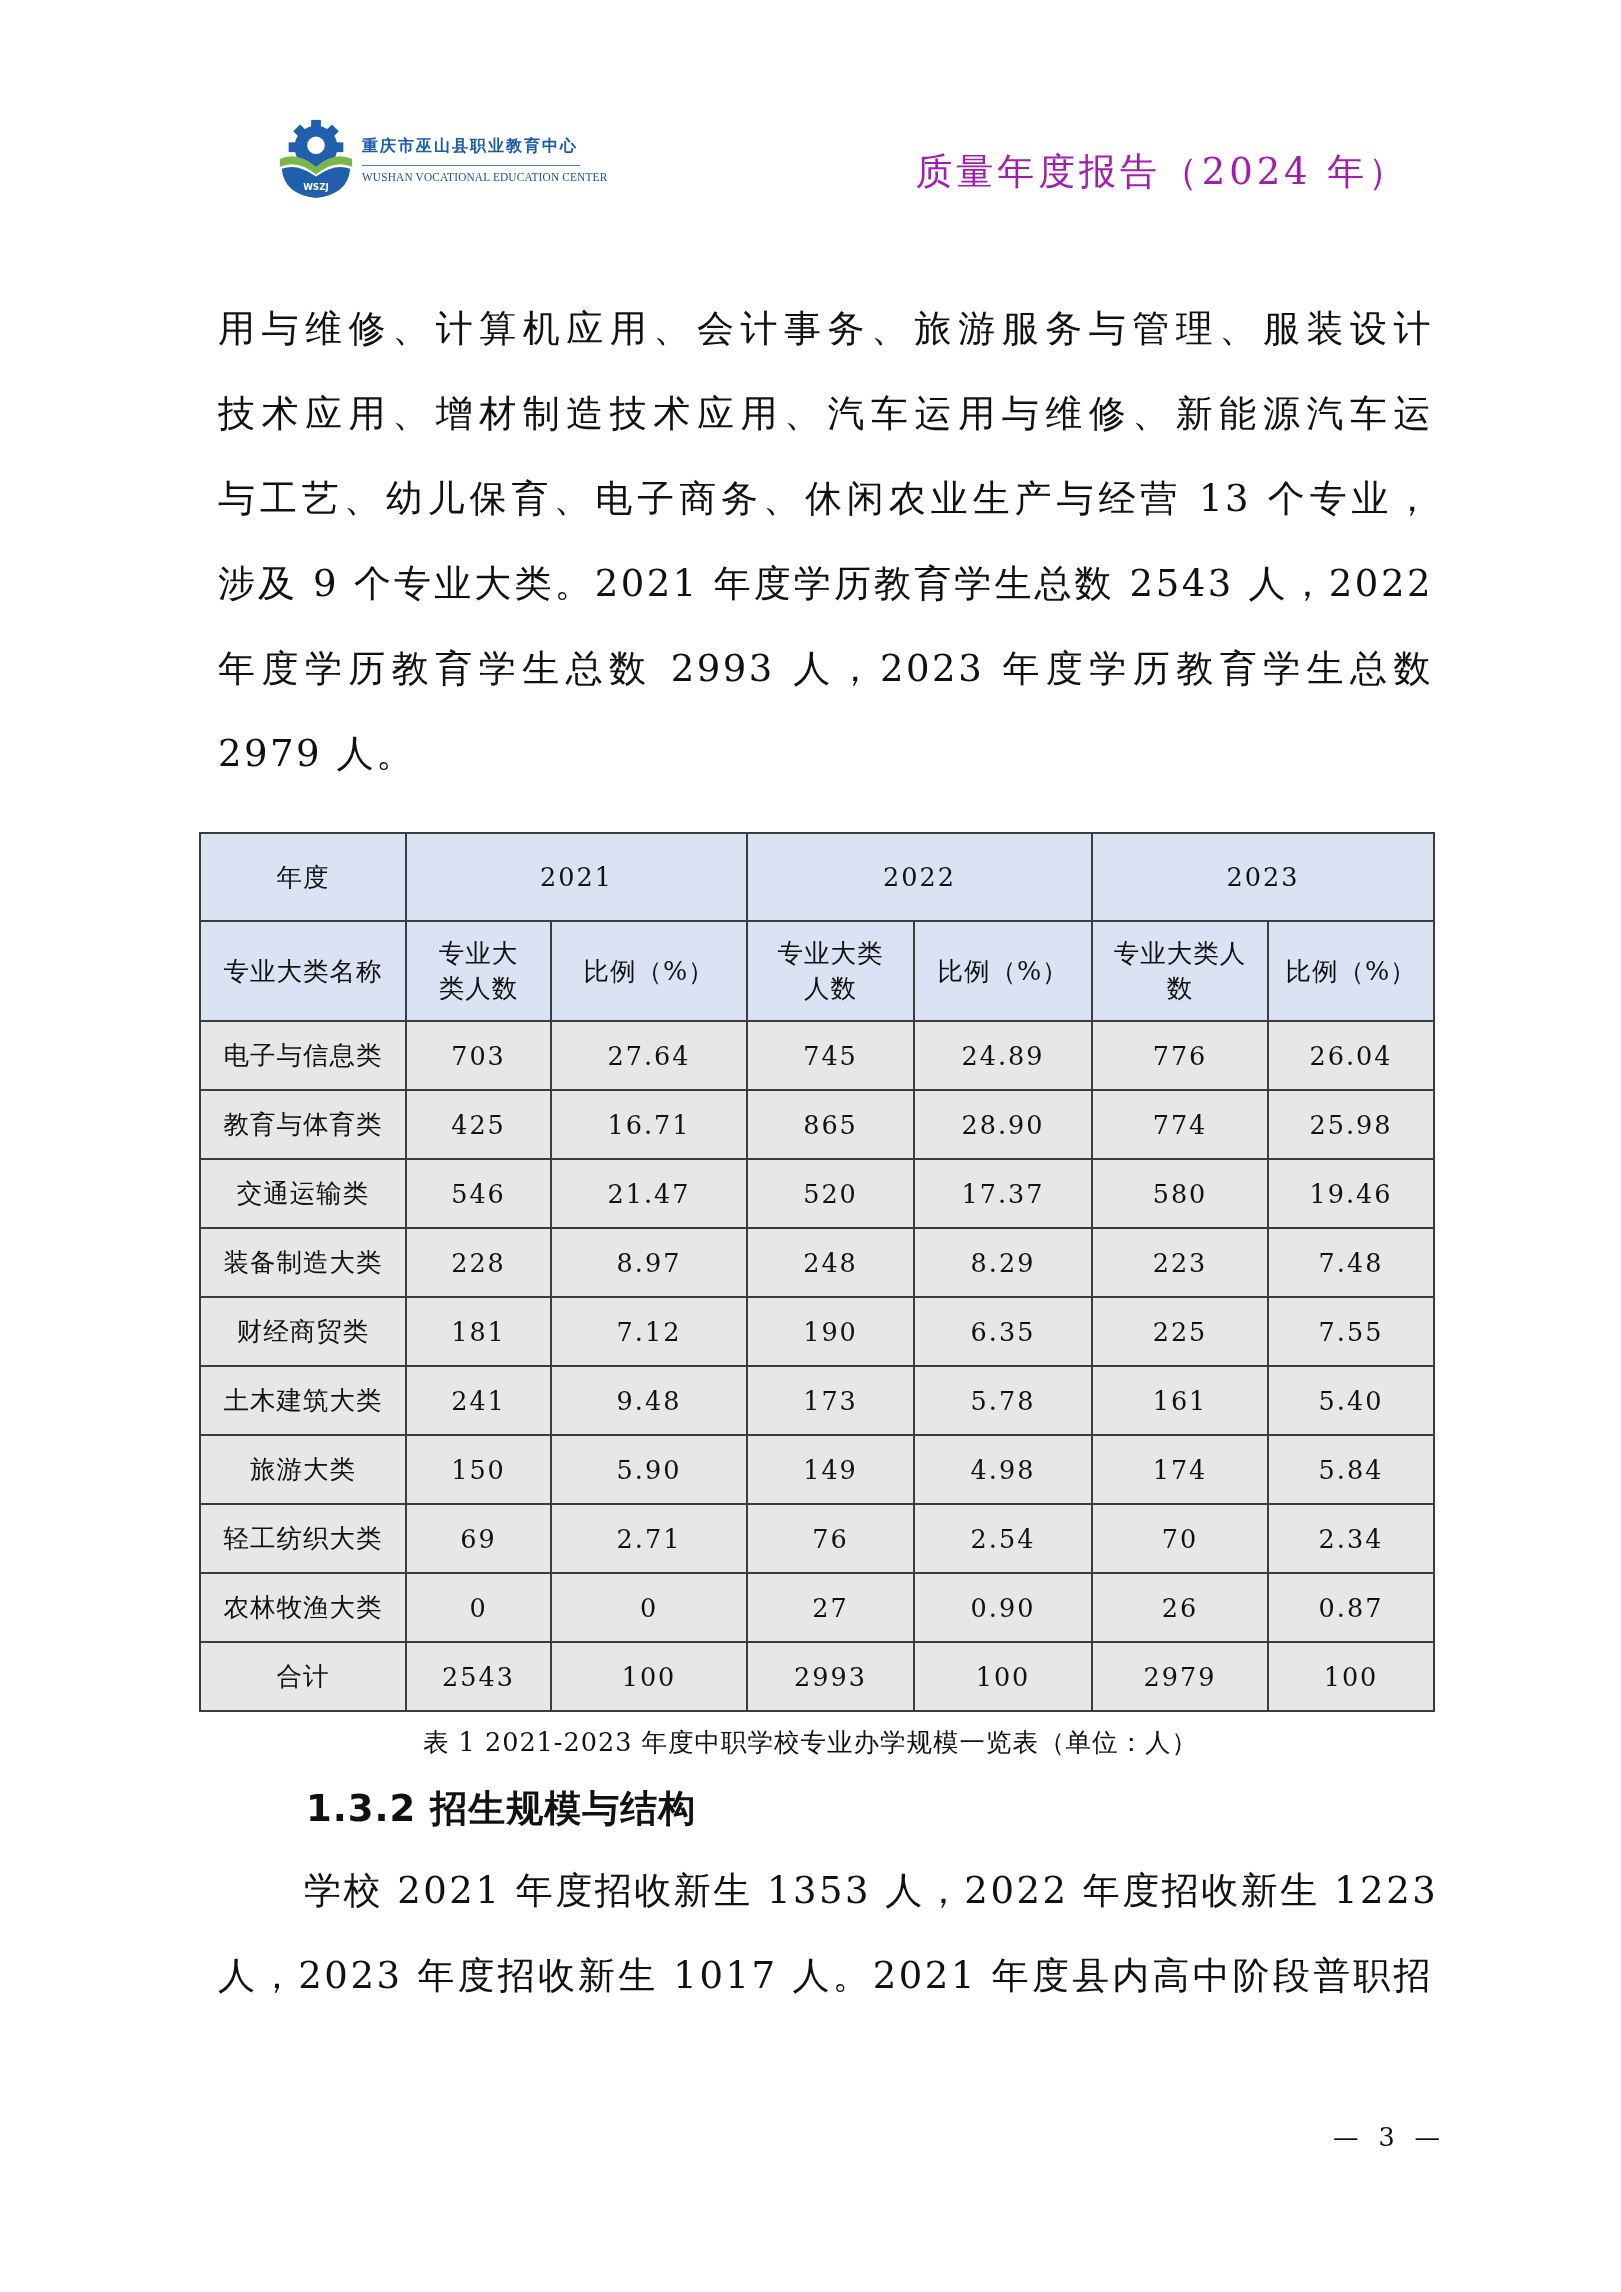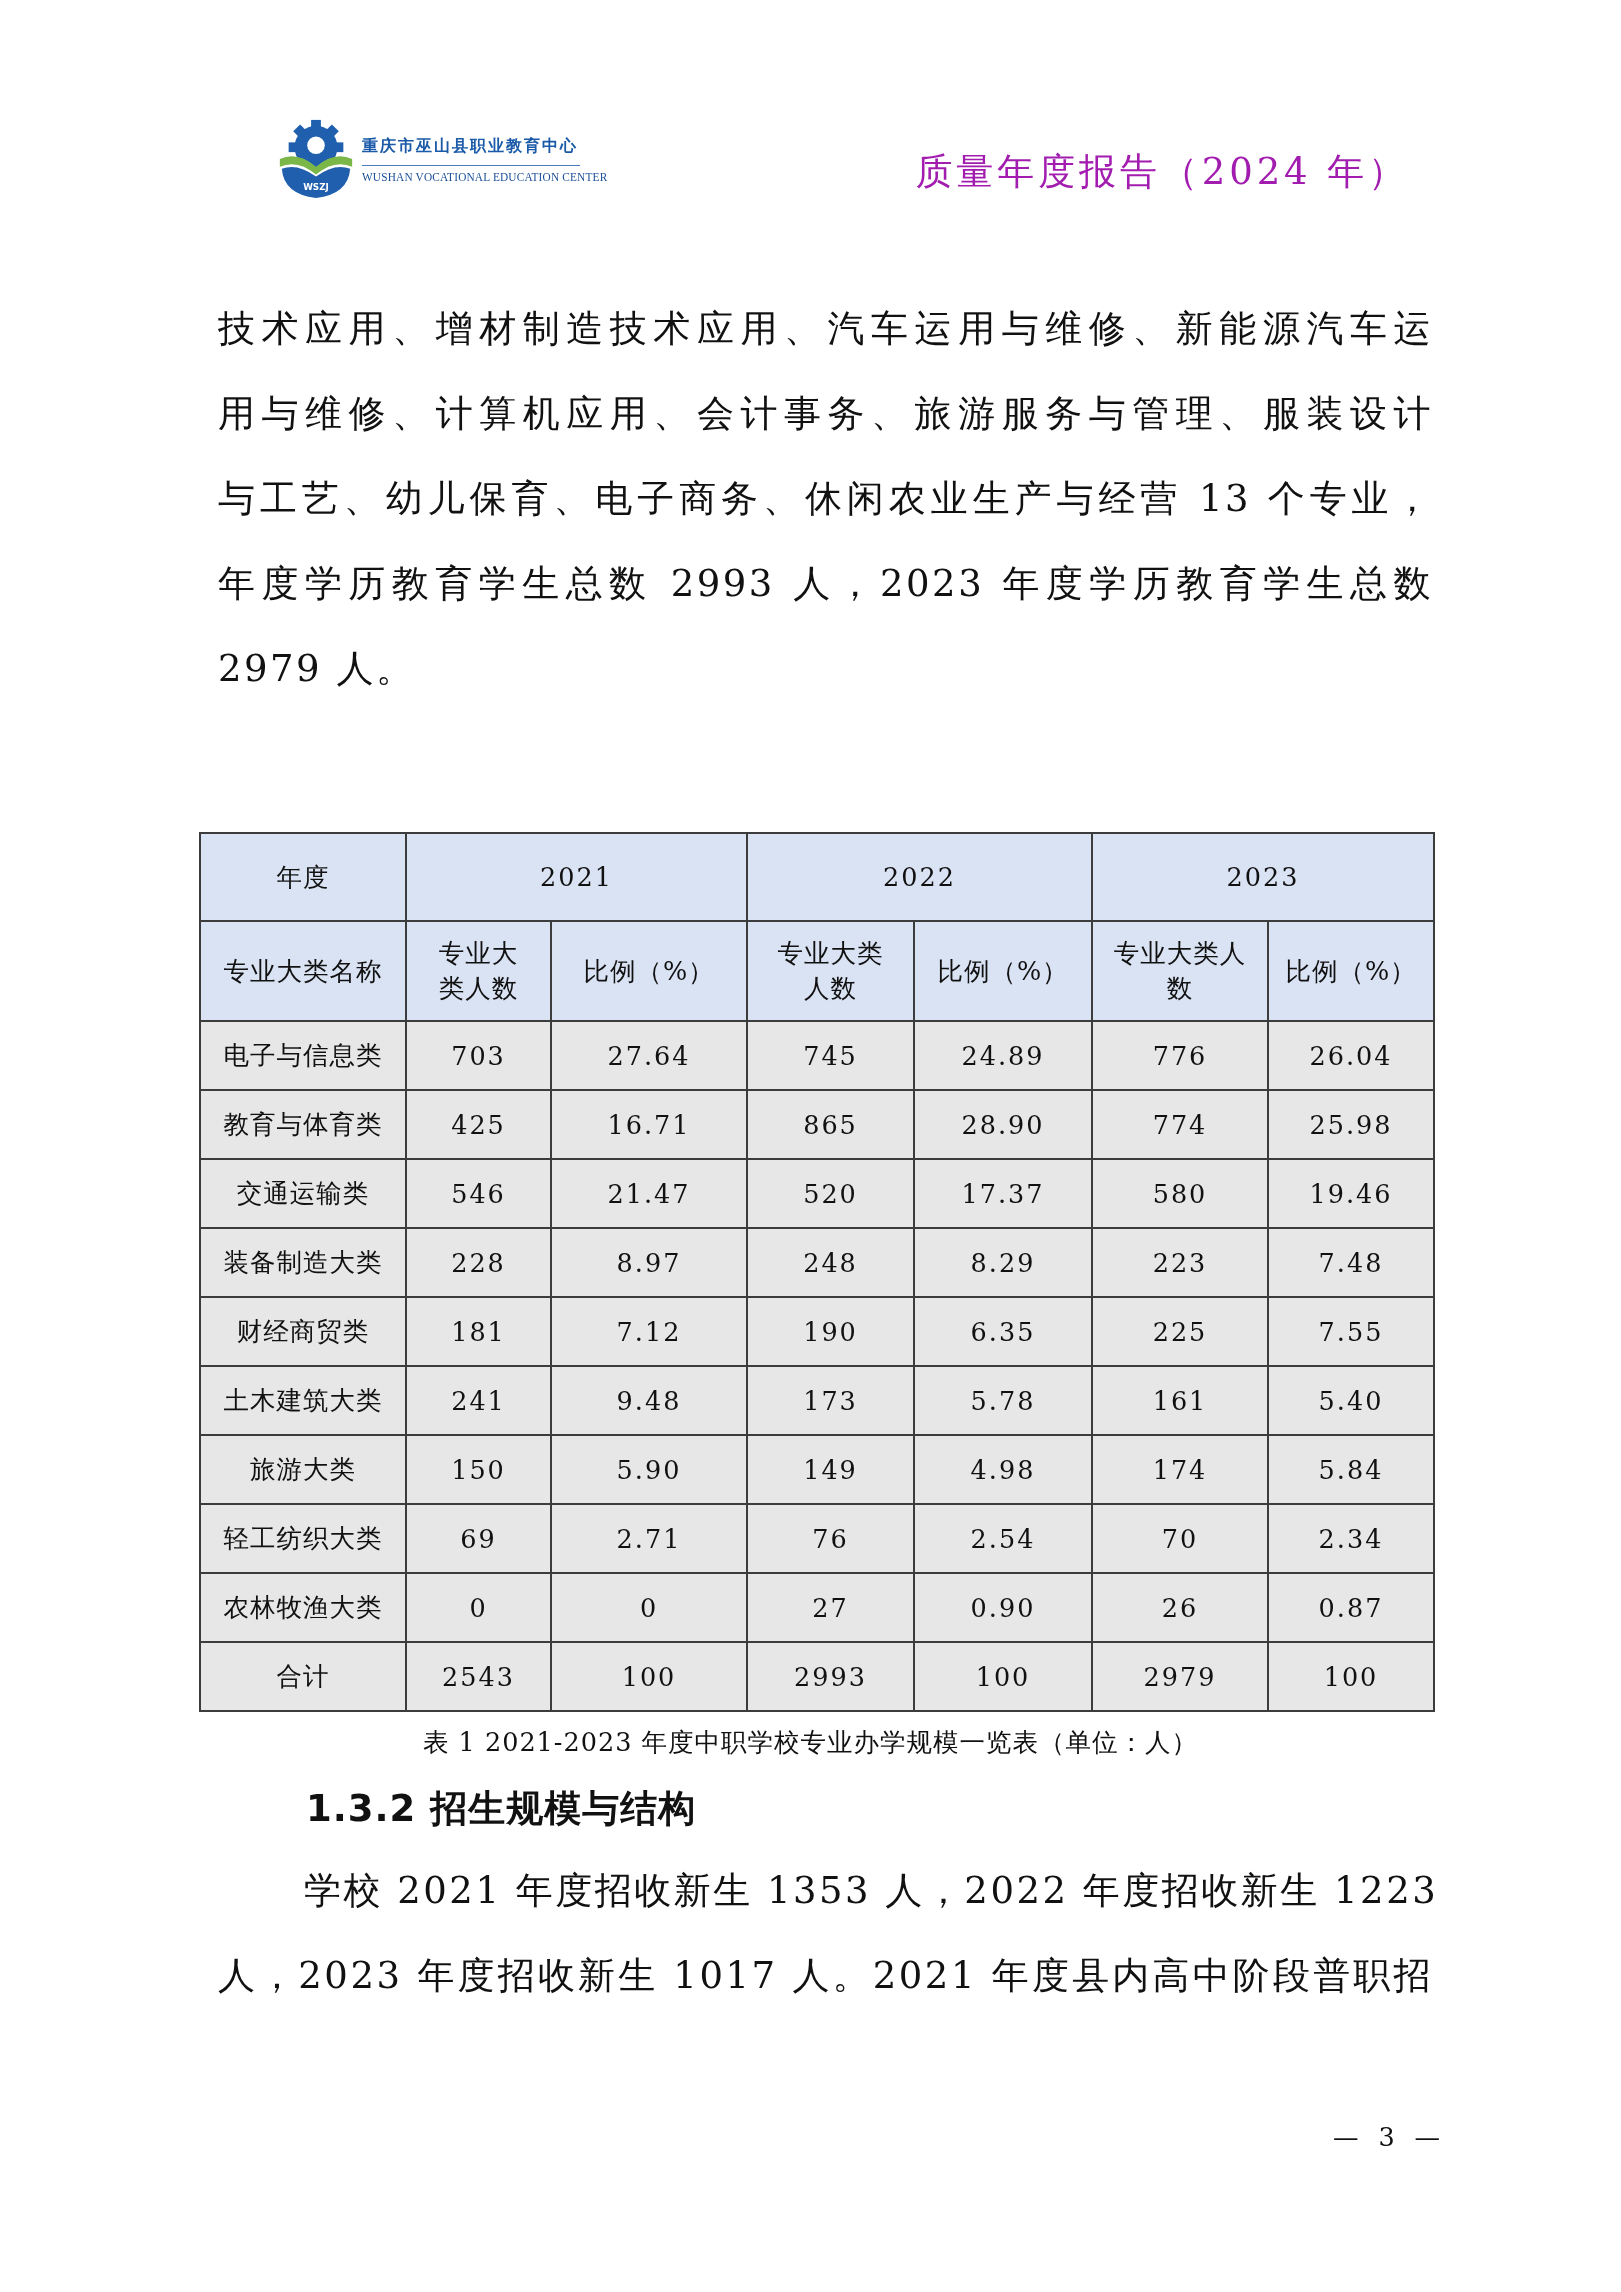--- a/index.html
+++ b/index.html
@@ -59,23 +59,24 @@
     <path d="M10 54 Q26 48 45 62 Q64 48 80 54 Q78 80 45 84 Q12 80 10 54 Z" fill="#1f5fae"></path>
     <text x="45" y="76" font-size="9" font-weight="bold" fill="#ffffff" text-anchor="middle" font-family="DejaVu Sans, sans-serif">WSZJ</text>
   </svg>
   <div class="logo-cn">重庆市巫山县职业教育中心</div>
   <div class="logo-rule"></div>
   <div class="logo-en">WUSHAN  VOCATIONAL EDUCATION CENTER</div>
 </div>
 <div class="report-title">质量年度报告（2024 年）</div>
 
 <div class="para p1">
+  <span class="line">用与维修、计算机应用、会计事务、旅游服务与管理、服装设计</span>
   <span class="line">技术应用、增材制造技术应用、汽车运用与维修、新能源汽车运</span>
-  <span class="line">用与维修、计算机应用、会计事务、旅游服务与管理、服装设计</span>
   <span class="line">与工艺、幼儿保育、电子商务、休闲农业生产与经营 13 个专业，</span>
+  <span class="line">涉及 9 个专业大类。2021 年度学历教育学生总数 2543 人，2022</span>
   <span class="line">年度学历教育学生总数 2993 人，2023 年度学历教育学生总数</span>
   <span class="line last">2979 人。</span>
 </div>
 
 <table class="tbl">
   <colgroup>
     <col style="width:206px">
       <col style="width:145px">
       <col style="width:196px">
     <col style="width:167px">

